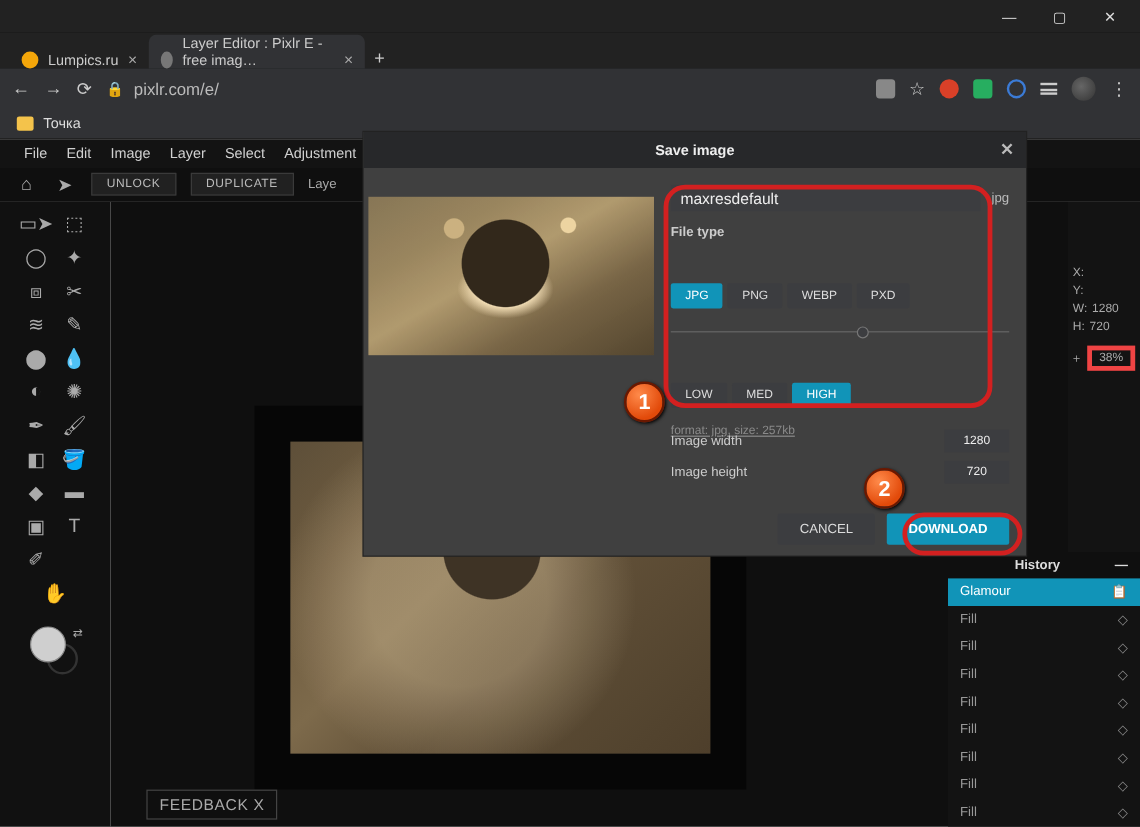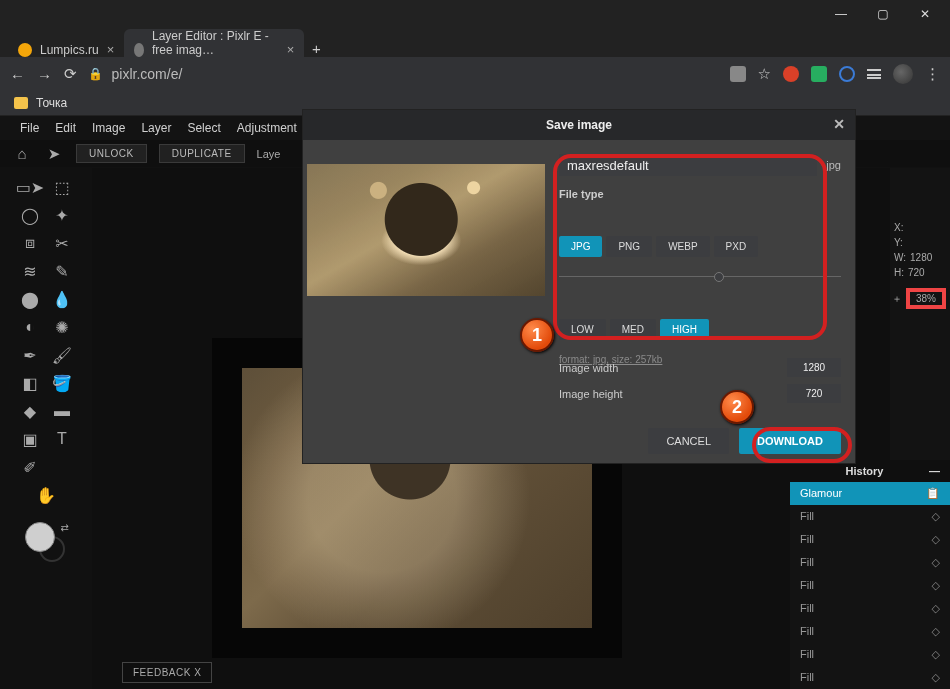--- a/index.html
+++ b/index.html
@@ -43,21 +43,21 @@
   .canvas-img {
     position: absolute; left: 150px; top: 200px; width: 350px; height: 260px;
     background:
       radial-gradient(circle at 48% 35%, #3a2d1e 0 40px, transparent 41px),
       radial-gradient(circle at 40% 50%, rgba(240,220,180,.3) 0 30%, transparent 60%),
       linear-gradient(135deg, #5a4a32 0%, #6b5638 20%, #7a6544 40%, #5d4a30 60%, #4a3a24 100%);
     filter: sepia(0.15) contrast(0.95);
     box-shadow: 0 0 0 30px #000;
   }
 
-  .feedback-btn { position: absolute; left: 30px; bottom: 6px; font-size: 10px; letter-spacing: 0.5px; color: #aaa; border: 1px solid #444; padding: 4px 10px; }
+  .feedback-btn { position: absolute; left: 30px; bottom: 6px; font-size: 13px; letter-spacing: 0.5px; color: #aaa; border: 1px solid #444; padding: 4px 10px; }
 
   
   .rightstrip { width: 60px; background: #131313; position: relative; }
   .size-info { position: absolute; top: 52px; left: 4px; font-size: 10px; color: #aaa; line-height: 1.5; }
   .size-row { display: flex; gap: 4px; }
   .zoom-row { position: absolute; top: 120px; left: 2px; font-size: 10px; color: #aaa; display: flex; align-items: center; gap: 4px; }
   .zoom-box { border: 4px solid #ef4444; padding: 1px 6px; }
   .history { position: absolute; bottom: 0; left: -100px; width: 160px; background: #131313; font-size: 11px; }
   .history-head { background: #0f0f0f; padding: 5px 10px; text-align: right; font-weight: 600; color: #ddd; display: flex; justify-content: space-between; }
   .history-row { padding: 5px 10px; display: flex; justify-content: space-between; color: #999; }

